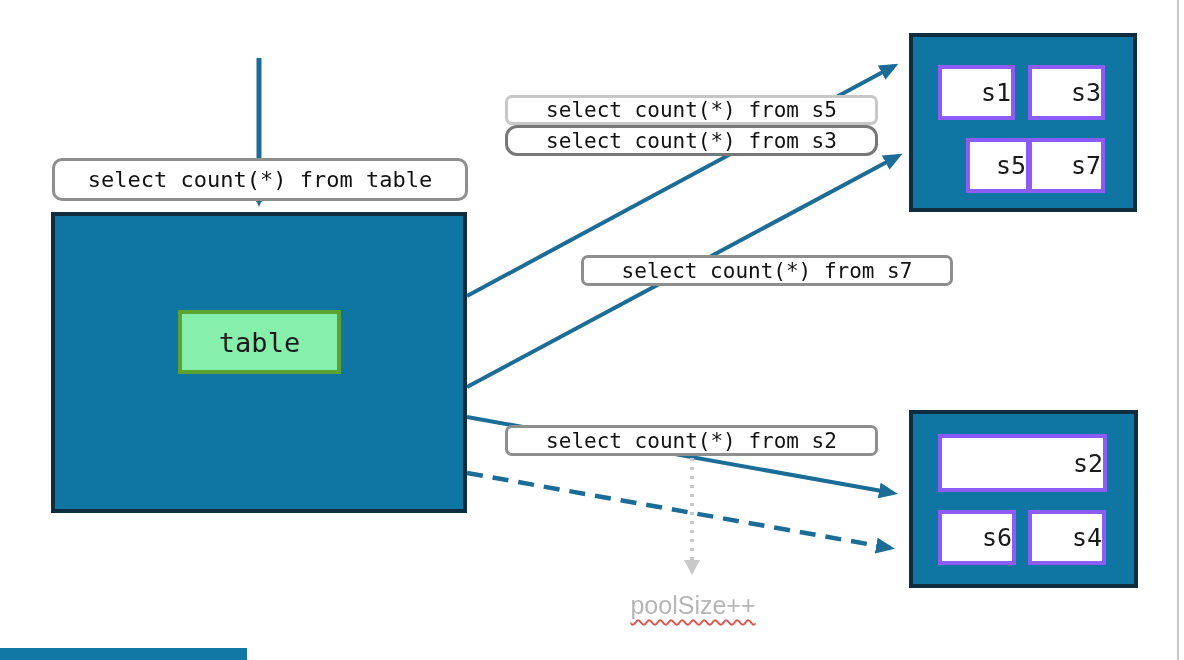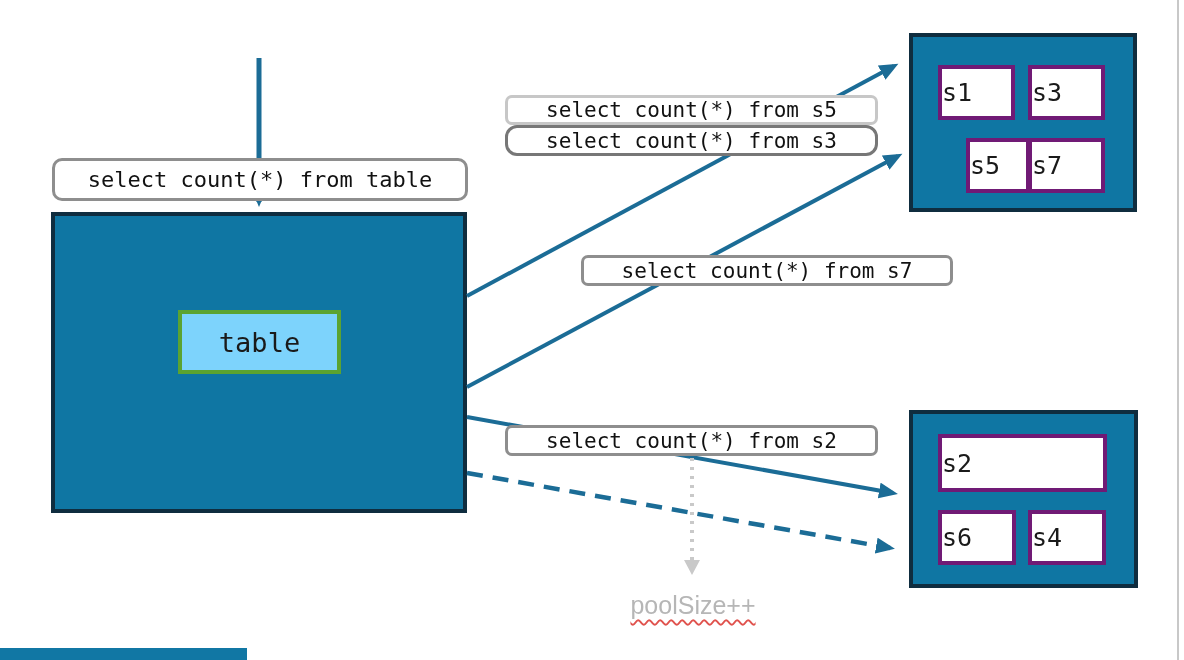--- a/index.html
+++ b/index.html
@@ -16,25 +16,25 @@
     position: absolute;
     background: #0f76a3;
     border: 4px solid #0f2d3f;
     box-sizing: border-box;
     z-index: 1;
   }
   
   .shard {
     position: absolute;
     background: #ffffff;
-    border: 4px solid #701a75;
+    border: 4px solid #8b5cf6;
     box-sizing: border-box;
     display: flex;
     align-items: center;
-    justify-content: flex-start;
+    justify-content: flex-end;
     font-size: 25px;
     color: #1a1a1a;
     z-index: 3;
   }
   
   .qlabel {
     position: absolute;
     background: #ffffff;
     border: 3px solid #8e8e8e;
     border-radius: 8px;
@@ -53,21 +53,21 @@
     position: absolute;
     left: 0; top: 0;
     width: 1184px; height: 660px;
     z-index: 2;
     pointer-events: none;
   }
   #table-node-label {
     position: absolute;
     left: 178px; top: 310px;
     width: 163px; height: 64px;
-    background: #7dd3fc;
+    background: #86efac;
     border: 4px solid #5ba331;
     box-sizing: border-box;
     display: flex;
     align-items: center;
     justify-content: center;
     font-size: 27px;
     color: #1a1a1a;
     z-index: 3;
   }
   #poolsize-label {

